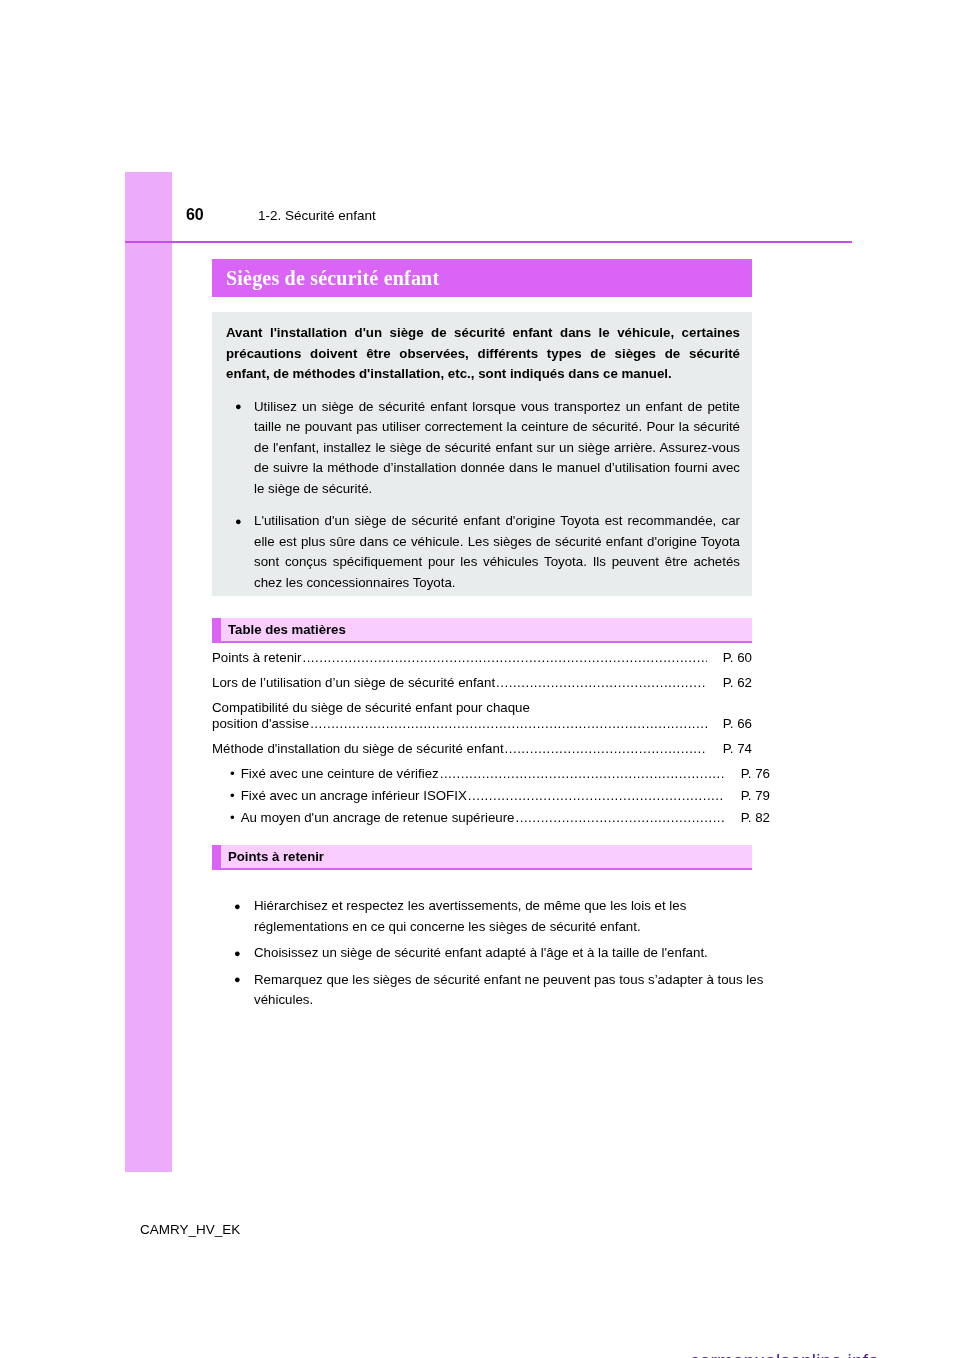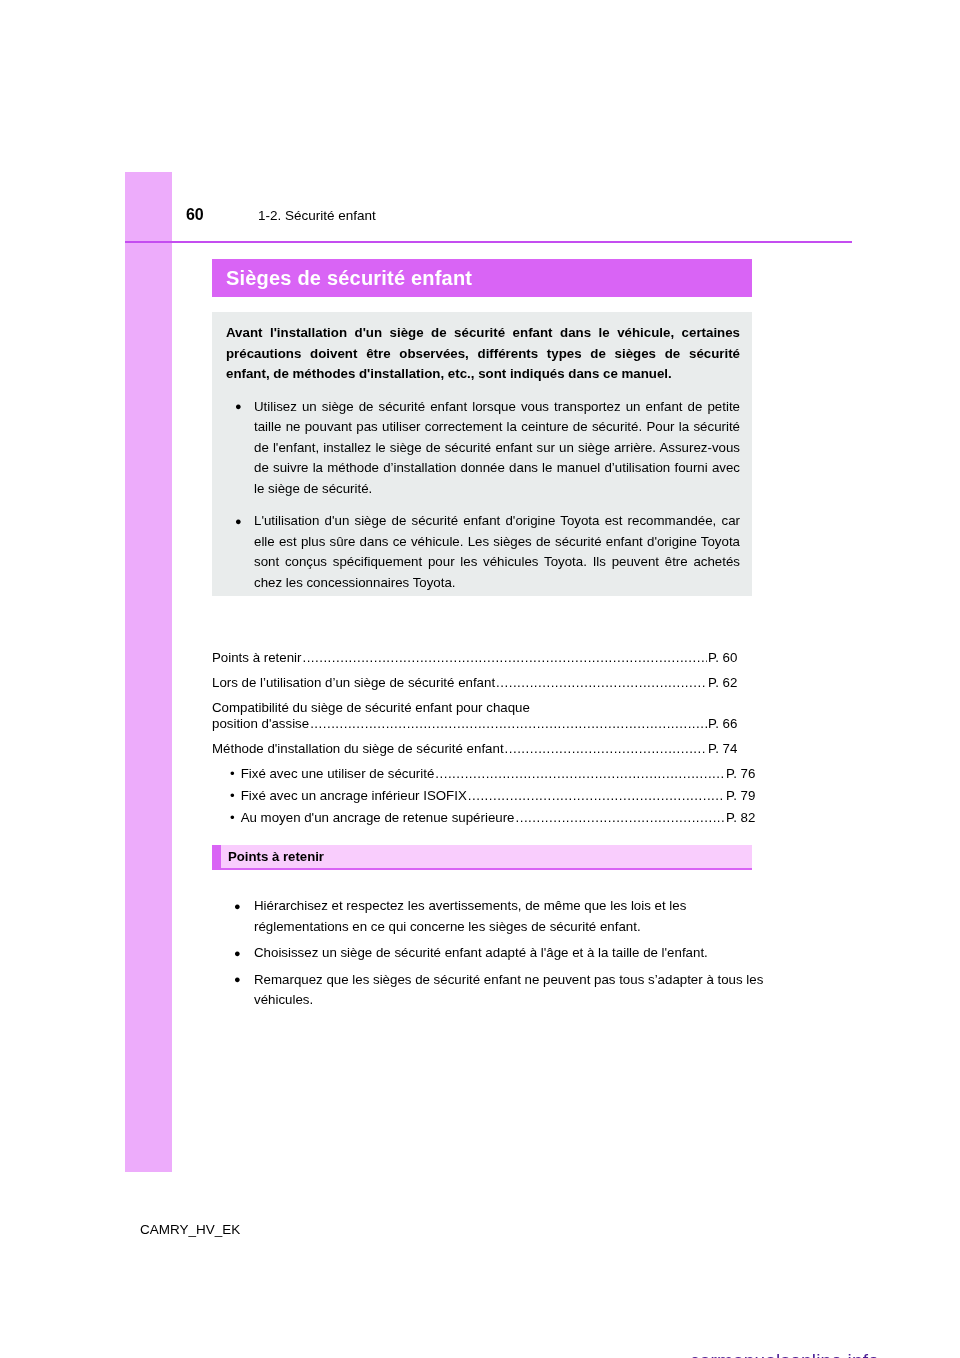--- a/index.html
+++ b/index.html
@@ -66,20 +66,21 @@
   }
 
   
   .title-band {
     position: absolute;
     left: 212px;
     top: 259px;
     width: 540px;
     height: 38px;
     background: #d964f5;
+    font-family: Liberation Serif, serif;
   }
   .title-band-text {
     position: absolute;
     left: 14px;
     top: 8px;
     font-size: 20px;
     font-weight: bold;
     color: #ffffff;
     letter-spacing: 0.2px;
   }
@@ -179,21 +180,21 @@
   .toc-dots {
     flex: 1 1 auto;
     overflow: hidden;
     margin: 0 1px;
     font-size: 13.3px;
     letter-spacing: 0.5px;
     color: #000;
   }
   .toc-page {
     flex: 0 0 auto;
-    text-align: left;
+    text-align: right;
     min-width: 44px;
   }
   .toc-bullet {
     flex: 0 0 auto;
     padding-right: 6px;
   }
 
   
   .points {
     position: absolute;
@@ -261,20 +262,24 @@
   </div>
 
   <div class="intro-box">
     <p class="intro-lead">Avant l'installation d'un siège de sécurité enfant dans le véhicule, certaines précautions doivent être observées, différents types de sièges de sécurité enfant, de méthodes d'installation, etc., sont indiqués dans ce manuel.</p>
     <ul class="intro-list">
       <li>Utilisez un siège de sécurité enfant lorsque vous transportez un enfant de petite taille ne pouvant pas utiliser correctement la ceinture de sécurité. Pour la sécurité de l'enfant, installez le siège de sécurité enfant sur un siège arrière. Assurez-vous de suivre la méthode d’installation donnée dans le manuel d’utilisation fourni avec le siège de sécurité.</li>
       <li>L'utilisation d'un siège de sécurité enfant d'origine Toyota est recommandée, car elle est plus sûre dans ce véhicule. Les sièges de sécurité enfant d'origine Toyota sont conçus spécifiquement pour les véhicules Toyota. Ils peuvent être achetés chez les concessionnaires Toyota.</li>
     </ul>
   </div>
 
+  <div class="sec-bar" id="sec-toc">
+    <span class="sec-bar-tab"></span>
+    <span class="sec-bar-text">Table des matières</span>
+  </div>
 
   <div class="toc">
 
     <div class="toc-row">
       <span class="toc-label">Points à retenir</span>
       <span class="toc-dots">................................................................................................................</span>
       <span class="toc-page">P. 60</span>
     </div>
 
     <div class="toc-row">
@@ -294,21 +299,21 @@
     </div>
 
     <div class="toc-row">
       <span class="toc-label">Méthode d'installation du siège de sécurité enfant</span>
       <span class="toc-dots">................................................................................................................</span>
       <span class="toc-page">P. 74</span>
     </div>
 
     <div class="toc-row sub">
       <span class="toc-bullet">•</span>
-      <span class="toc-label">Fixé avec une utiliser de sécurité</span>
+      <span class="toc-label">Fixé avec une ceinture de vérifiez</span>
       <span class="toc-dots">................................................................................................................</span>
       <span class="toc-page">P. 76</span>
     </div>
 
     <div class="toc-row sub">
       <span class="toc-bullet">•</span>
       <span class="toc-label">Fixé avec un ancrage inférieur ISOFIX</span>
       <span class="toc-dots">................................................................................................................</span>
       <span class="toc-page">P. 79</span>
     </div>

